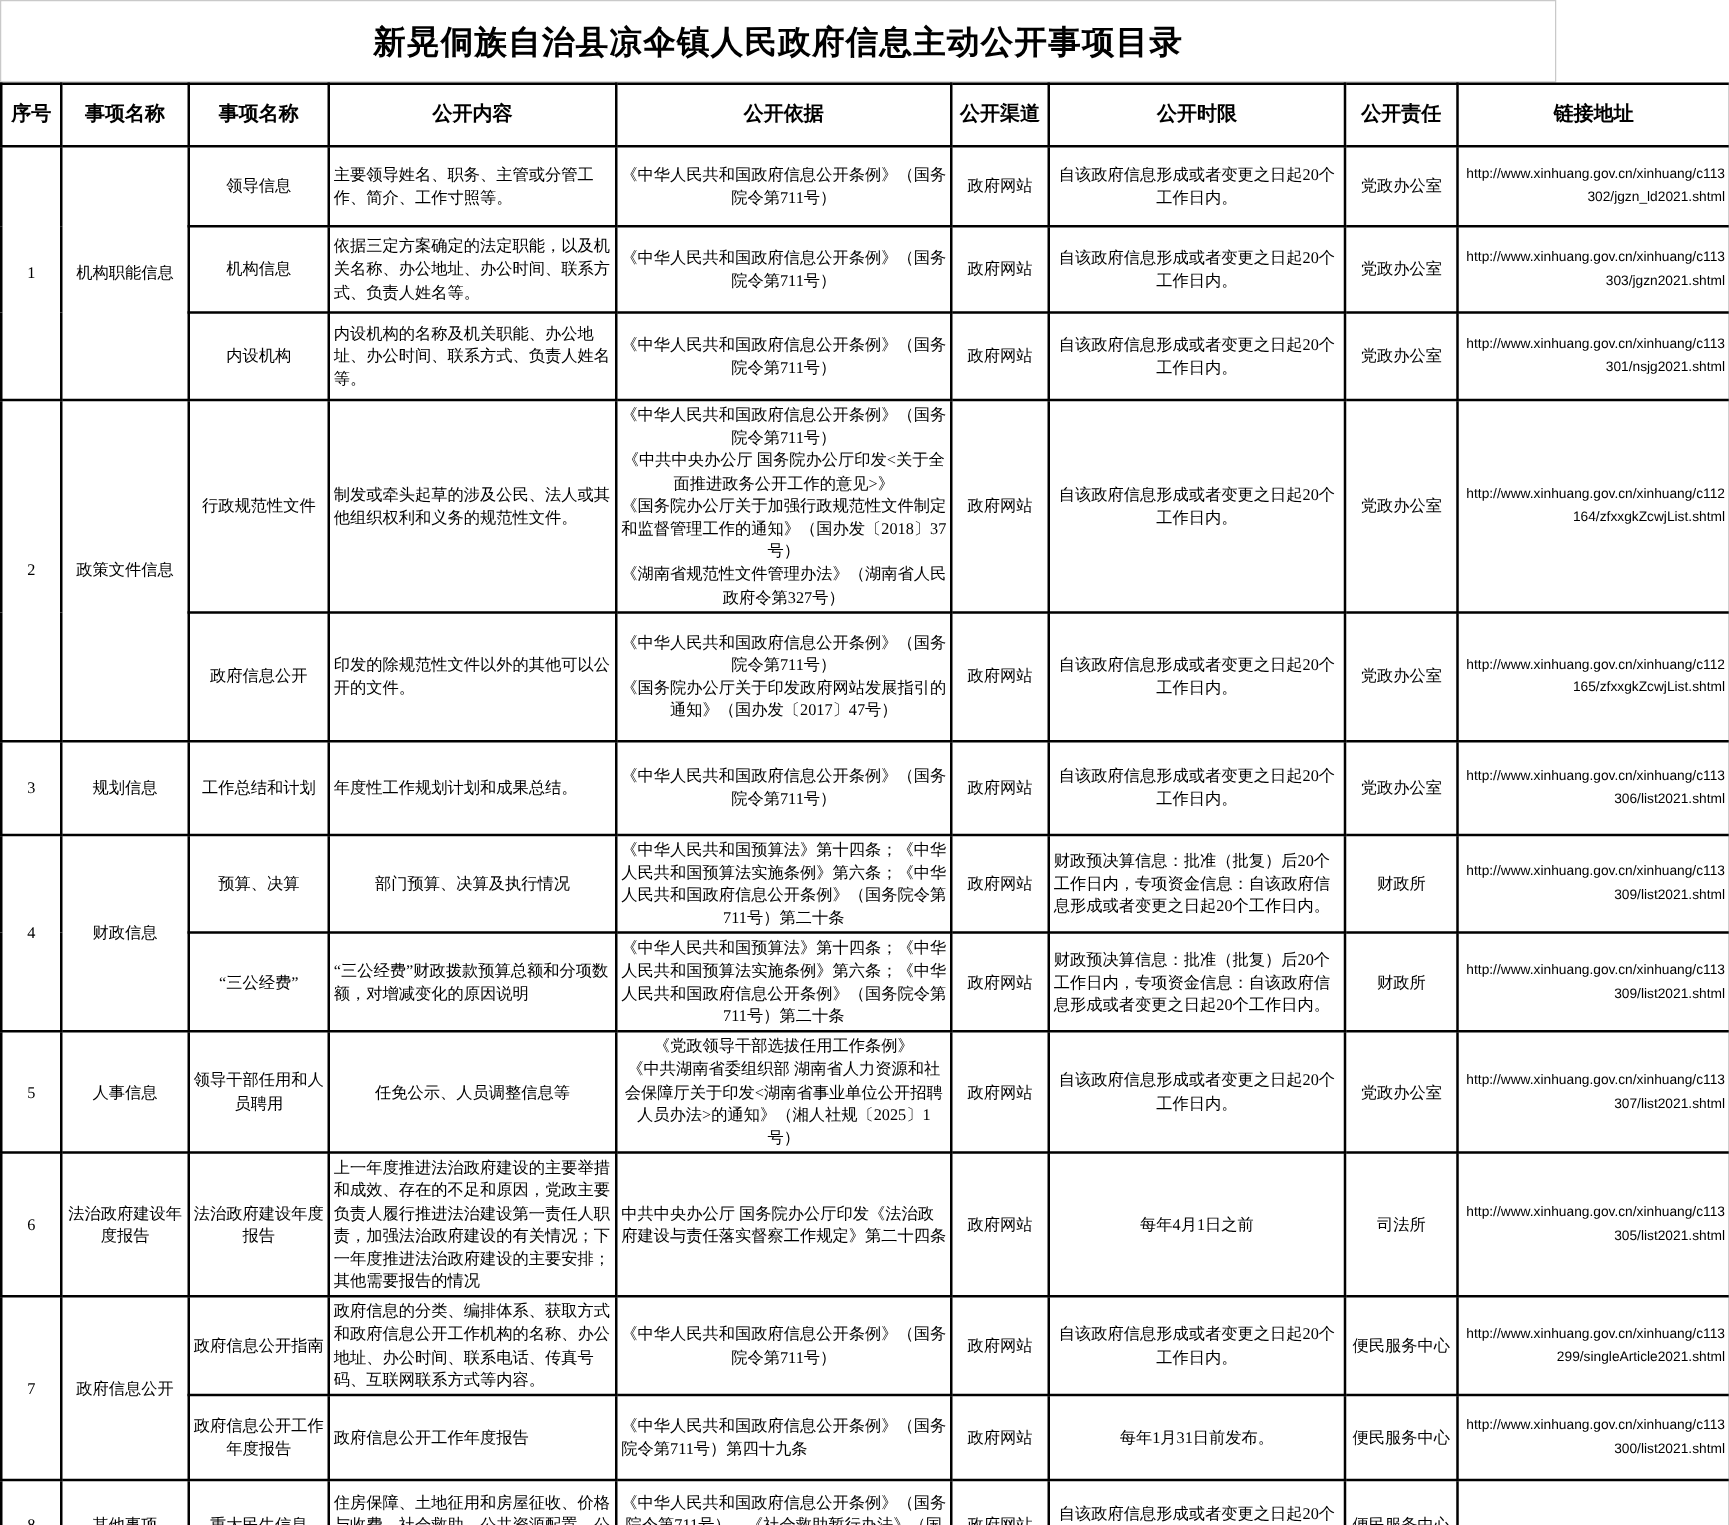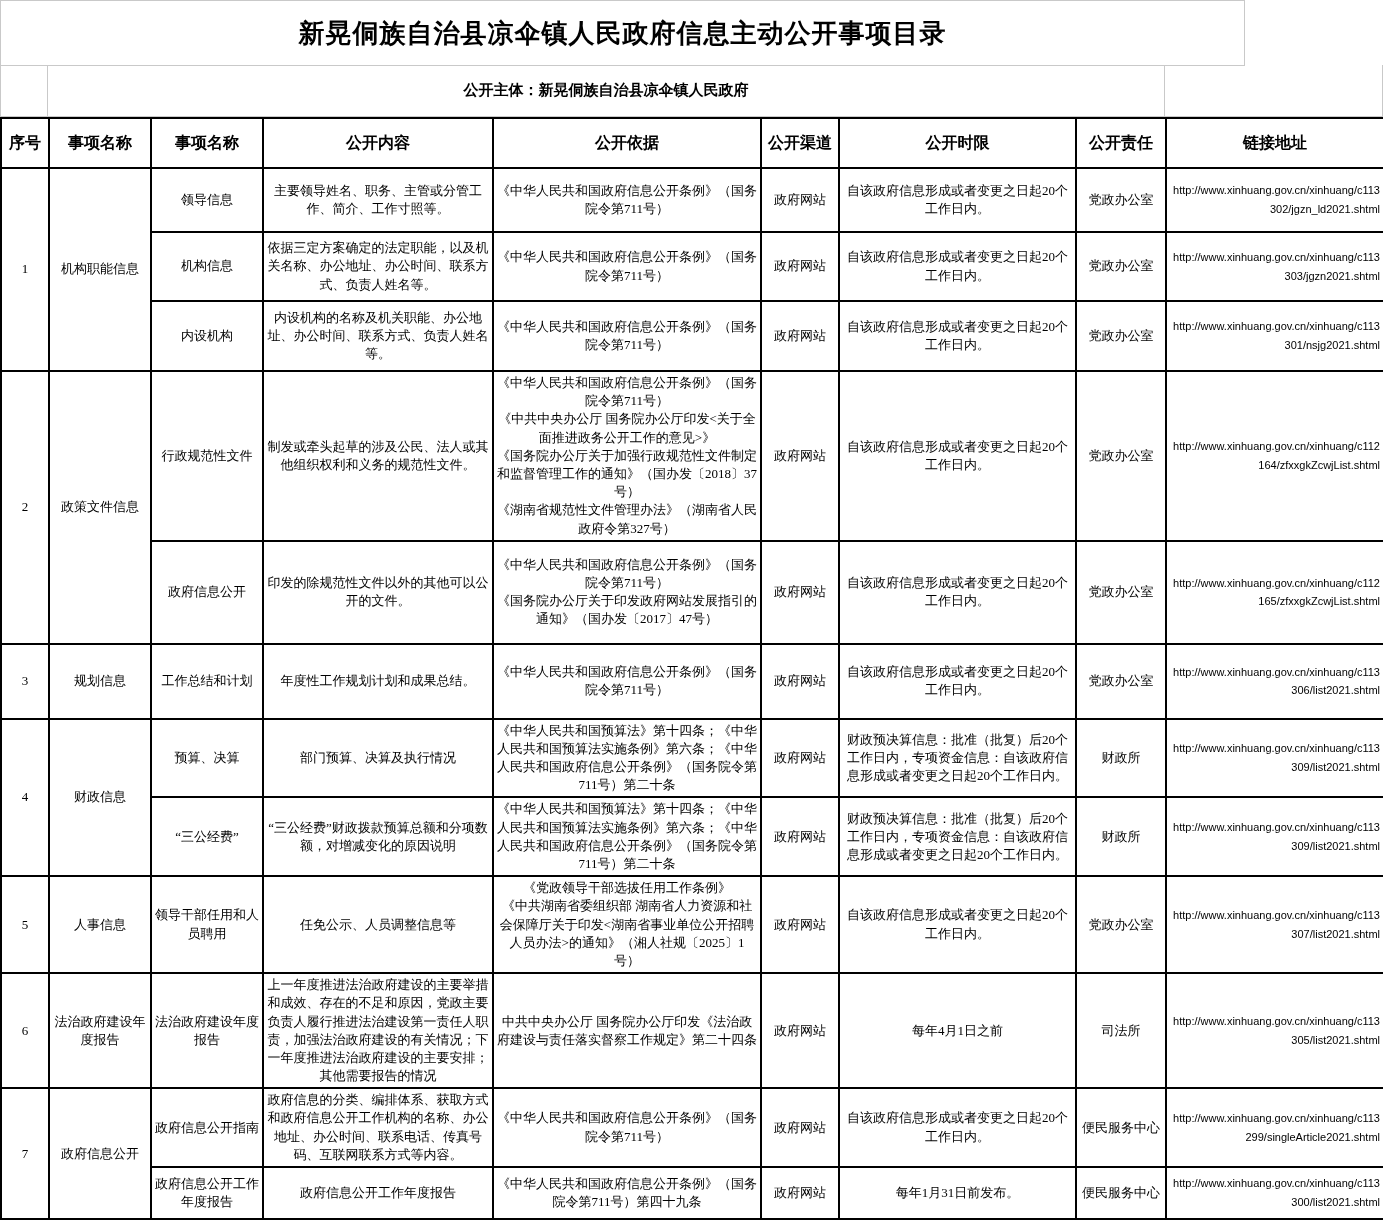--- a/index.html
+++ b/index.html
@@ -42,45 +42,40 @@
   th, td {
     border: 2px solid #000;
     vertical-align: middle;
     text-align: center;
     padding: 2px 3px;
     font-size: 13px;
     line-height: 1.4;
     word-break: break-word;
   }
   th { font-size: 16px; font-weight: bold; height: 50px; padding: 0; margin-top: 27px; }
-  .al { text-align: center; }
+  .al { text-align: left; }
   .prel { white-space: pre-line; }
   .link {
     display: block;
     font-family: "Liberation Sans", sans-serif;
     font-size: 11px;
     line-height: 1.7;
     text-align: right;
     word-break: break-all;
     color: #000;
     cursor: pointer;
   }
 </style>
 </head>
 <body>
 
 <div class="sheet">
 
   <div class="title-block">新晃侗族自治县凉伞镇人民政府信息主动公开事项目录</div>
 
-  <div class="subject-row">
-    <div></div>
-    <div class="subject-text">公开主体：新晃侗族自治县凉伞镇人民政府</div>
-    <div></div>
-  </div>
 
   <table>
     <colgroup>
       <col style="width:48px">
         <col style="width:102px">
         <col style="width:112px">
       <col style="width:230px">
         <col style="width:268px">
         <col style="width:78px">
       <col style="width:237px">
@@ -240,21 +235,21 @@
       <td>政府信息公开指南</td>
       <td class="al">政府信息的分类、编排体系、获取方式和政府信息公开工作机构的名称、办公地址、办公时间、联系电话、传真号码、互联网联系方式等内容。</td>
       <td>《中华人民共和国政府信息公开条例》（国务院令第711号）</td>
       <td>政府网站</td>
       <td>自该政府信息形成或者变更之日起20个工作日内。</td>
       <td>便民服务中心</td>
       <td>
             <span class="link">http://www.xinhuang.gov.cn/xinhuang/c113299/singleArticle2021.shtml</span>
           </td>
     </tr>
-    <tr style="height:52px;margin-top:17px;">
+    <tr style="height:68px;margin-top:17px;">
       <td>政府信息公开工作年度报告</td>
       <td class="al">政府信息公开工作年度报告</td>
       <td class="al">《中华人民共和国政府信息公开条例》（国务院令第711号）第四十九条</td>
       <td>政府网站</td>
       <td>每年1月31日前发布。</td>
       <td>便民服务中心</td>
       <td>
             <span class="link">http://www.xinhuang.gov.cn/xinhuang/c113300/list2021.shtml</span>
           </td>
     </tr>

